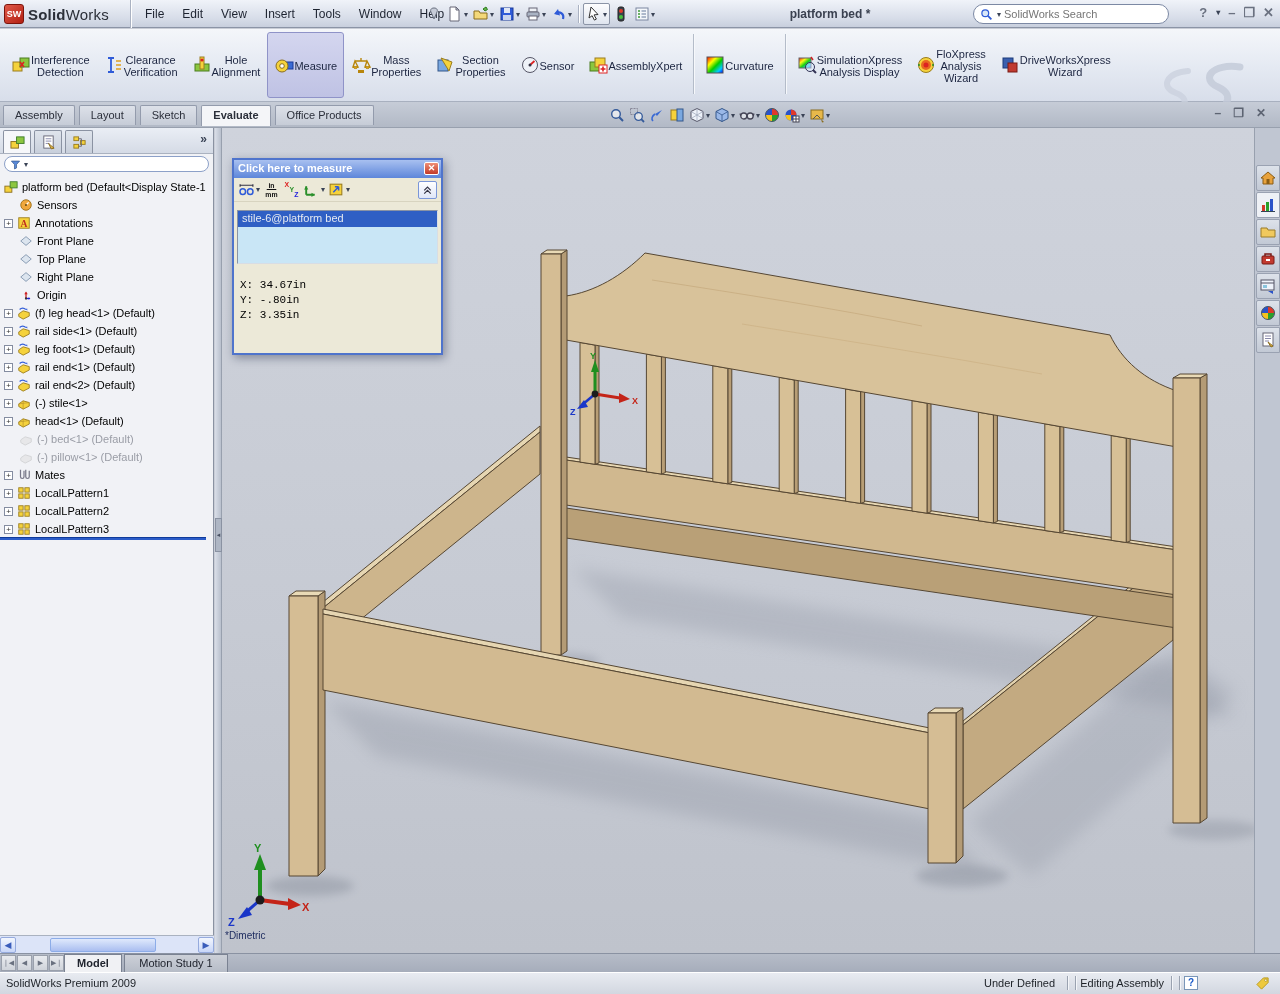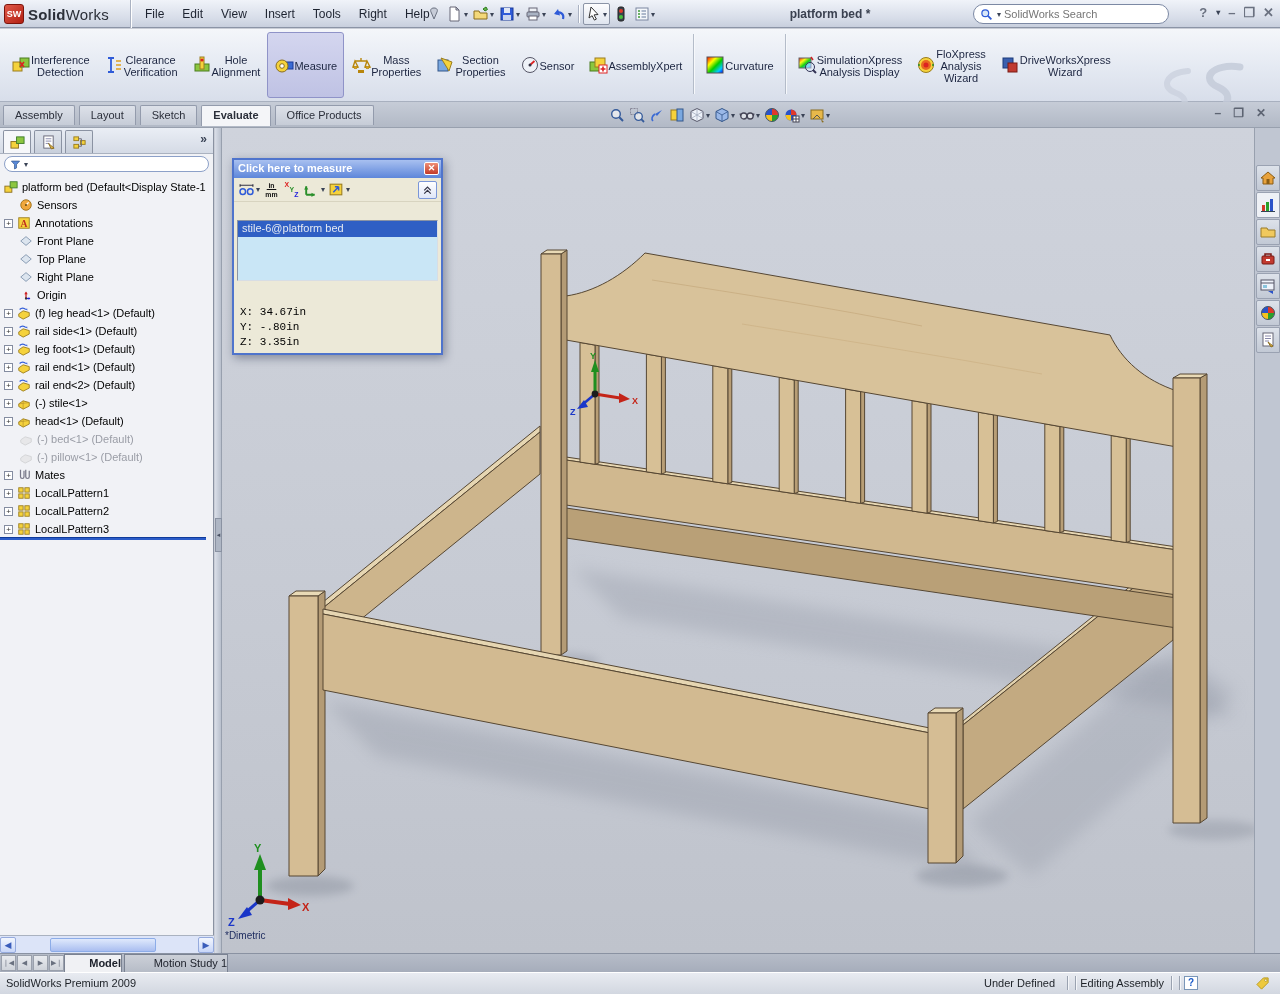--- a/index.html
+++ b/index.html
@@ -117,41 +117,41 @@
     font-size:11px; padding:2px 4px; position:relative; }
   #mclose { position:absolute; right:2px; top:2px; width:15px; height:13px; border:1px solid #fff;
     border-radius:2px; background:linear-gradient(#ef8f76,#c23a28); color:#fff; font-size:9px;
     line-height:11px; text-align:center; font-weight:bold; }
   #mtools { height:24px; display:flex; align-items:center; gap:3px; padding:0 4px;
     border-bottom:1px solid #d8d4c0; }
   #mtools .icn { width:17px; height:17px; }
   #mchev { margin-left:auto; width:19px; height:18px; background:linear-gradient(#ffffff,#dfe6f8);
     border:1px solid #7a96d8; border-radius:2px; display:flex; align-items:center; justify-content:center; }
   #mchev .icn { width:13px; height:13px; }
-  #mlist { margin:18px 3px; height:61px; background:#c9e6f6; border:1px solid #8a93a4;
+  #mlist { margin:8px 3px; height:54px; background:#c9e6f6; border:1px solid #8a93a4;
     border-right-color:#d8dde4; border-bottom-color:#d8dde4; }
   #msel { height:16px; background:#2f5fc4; color:#e4e9f2; padding:1px 4px; white-space:nowrap; overflow:hidden; }
   #mres { padding:6px 6px; line-height:15px; color:#000;font-family:Liberation Mono, monospace; }
 
   
   #tree-hscroll { position:absolute; left:0; top:935px; width:214px; height:18px; background:#dce4f8;
     border-top:1px solid #aab2c0; display:flex; align-items:center; }
   .sbtn { width:16px; height:16px; background:linear-gradient(#f2f6fe,#c8d6f8); border:1px solid #95aadd;
     border-radius:2px; color:#3a5dbb; font-size:9px; line-height:14px; text-align:center; flex:none; }
   #sthumb { margin-left:34px; width:106px; height:14px; background:linear-gradient(#dfe9fc,#aabef0);
     border:1px solid #8cace8; border-radius:2px; }
   #sright { margin-left:auto; }
 
   
   #doc-tabs { position:absolute; left:0; top:953px; width:1280px; height:19px;
     background:linear-gradient(#b6bcc8,#a6adbb); border-top:1px solid #8a92a2; }
   #nav-cluster { position:absolute; left:1px; top:1px; display:flex; gap:1px; }
   .nbtn { width:15px; height:16px; background:linear-gradient(#e9ebef,#cfd3da); border:1px solid #9aa0ac;
     color:#6a7180; font-size:7px; line-height:14px; text-align:center; }
-  .dtab { position:absolute; top:0; height:18px; font-size:11px; text-align:right; line-height:17px;
+  .dtab { position:absolute; top:0; height:18px; font-size:11px; text-align:center; line-height:17px;
     border:1px solid #7a8292; border-bottom:none; background:linear-gradient(#ccd0d8,#b6bcc7); color:#20242e; }
   .dtab.active { background:#f0f1f4; font-weight:bold; }
 
   
   #statusbar { position:absolute; left:0; top:972px; width:1280px; height:22px;
     background:linear-gradient(#e8ebf1,#d2d7e0); border-top:1px solid #fff; font-size:11px; color:#1c2026; }
   #status-left { position:absolute; left:6px; top:4px; }
   .sdiv { position:absolute; top:3px; width:1px; height:14px; background:#9aa2b0; box-shadow:1px 0 0 #f4f6f9; }
   #st-ud { position:absolute; right:225px; top:4px; }
   #st-ea { position:absolute; right:116px; top:4px; }
@@ -169,21 +169,21 @@
       <span class="badge">SW</span>
       <span class="brand"><b>Solid</b><span>Works</span></span>
     </div>
     <div id="logo-sep"></div>
     <div id="menubar">
         <div class="menu-item">File</div>
         <div class="menu-item">Edit</div>
         <div class="menu-item">View</div>
         <div class="menu-item">Insert</div>
         <div class="menu-item">Tools</div>
-        <div class="menu-item">Right</div>
+        <div class="menu-item">Window</div>
         <div class="menu-item">Help</div>
       </div>
     <div id="quickbar">
         <div class="qb">
           <span class="icn" style="width: 16px; height: 16px;">
             <svg viewBox="0 0 16 16">
               <path d="M8 2c3 0 4 2 3 4L8 13 5 6C4 4 5 2 8 2z" fill="#c7ccd8" stroke="#6a7180"></path>
             </svg>
           </span>
         </div>

